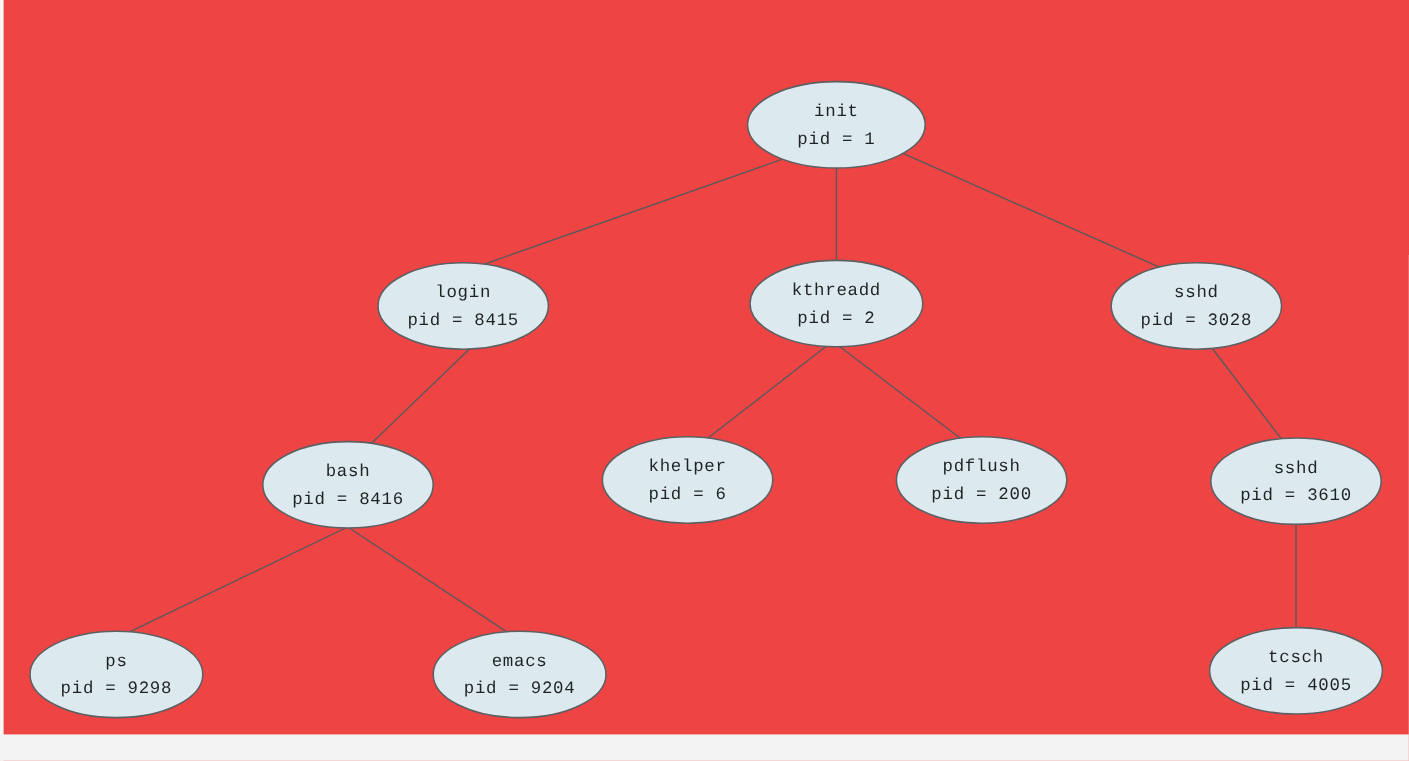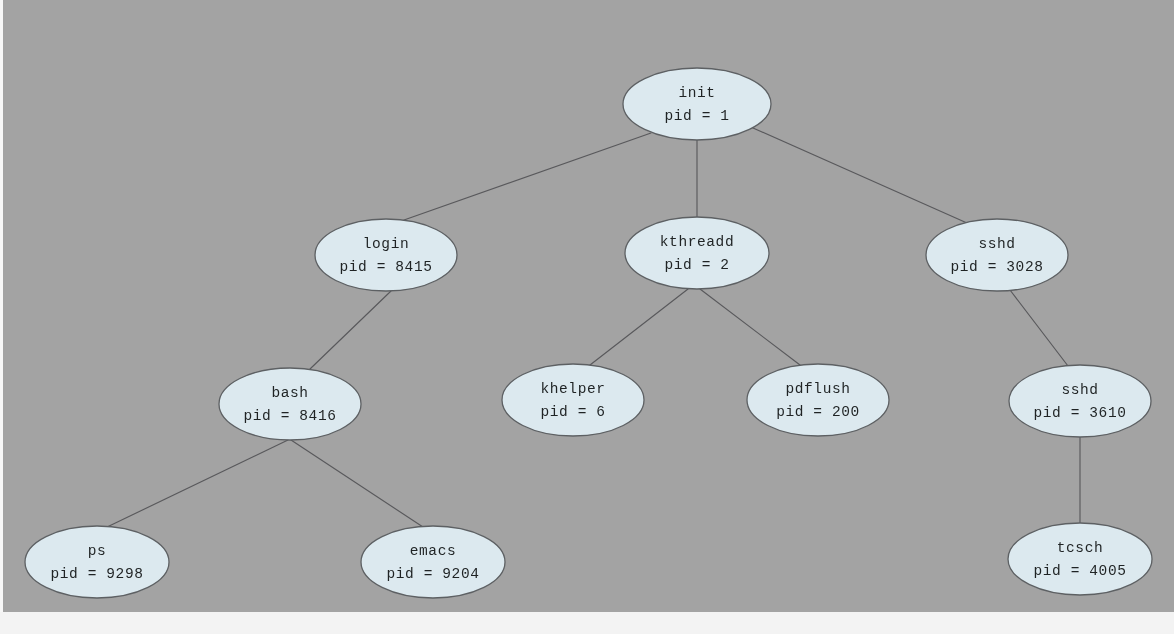--- a/index.html
+++ b/index.html
@@ -11,21 +11,21 @@
   body {
     width: 1174px;
     height: 634px;
     overflow: hidden;
     font-family: "Liberation Mono", "DejaVu Sans Mono", monospace;
   }
   #figure-root {
     position: relative;
     width: 1174px;
     height: 634px;
-    background: #a3a3a3;
+    background: #ef4444;
   }
   
   #scan-bottom-band {
     position: absolute;
     left: 0;
     bottom: 0;
     width: 1174px;
     height: 22px;
     background: #f3f3f3;
     pointer-events: none;

